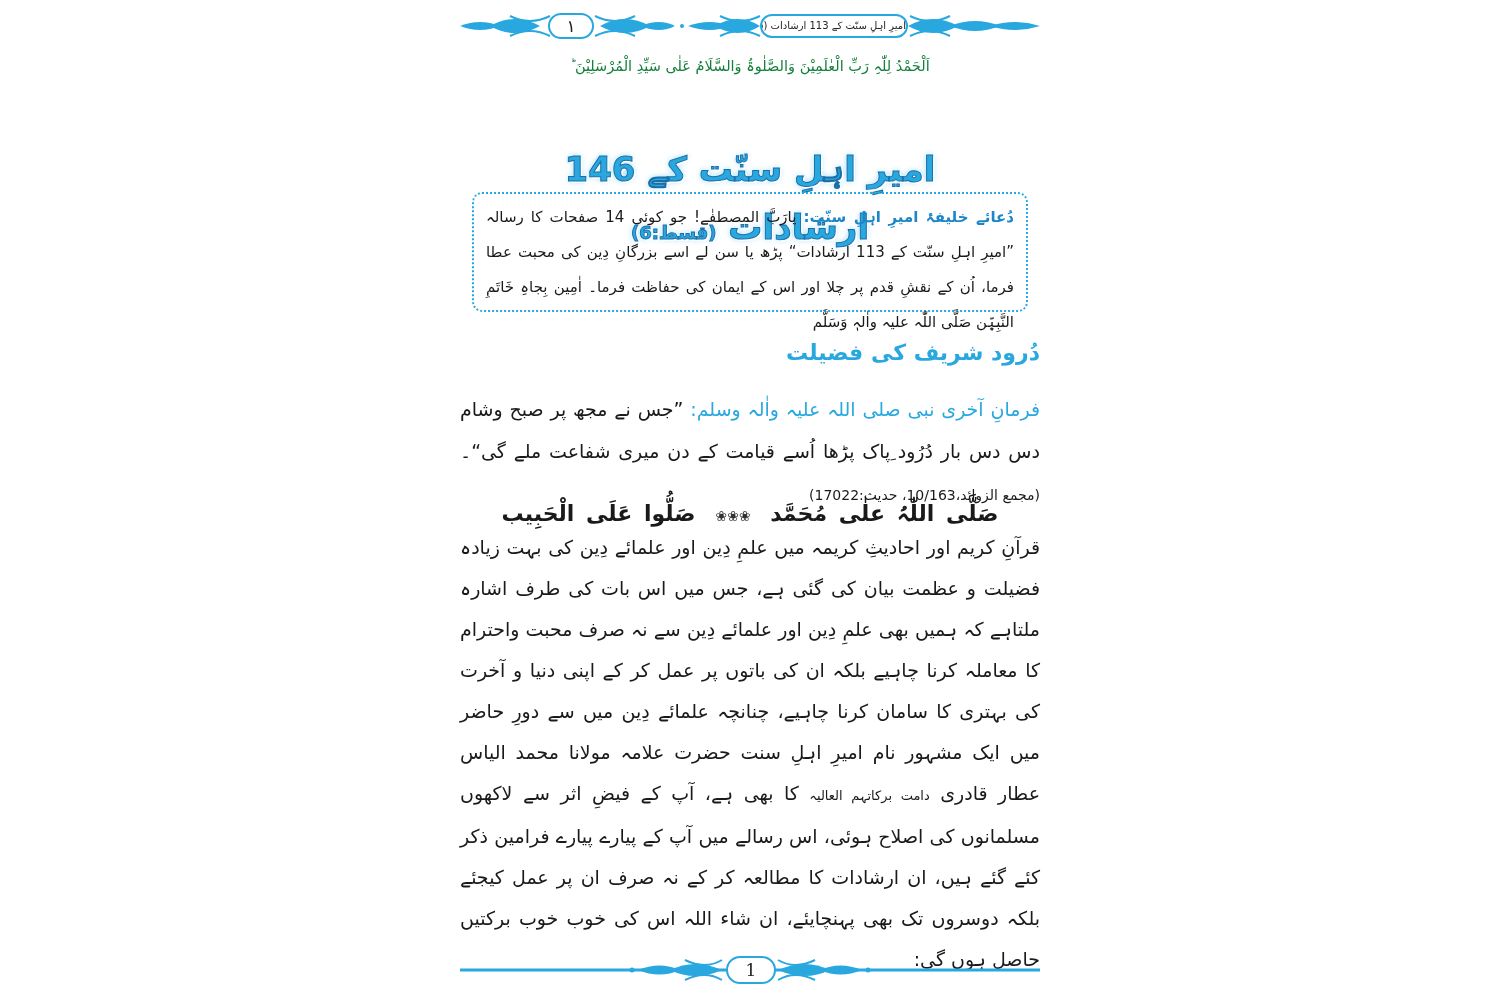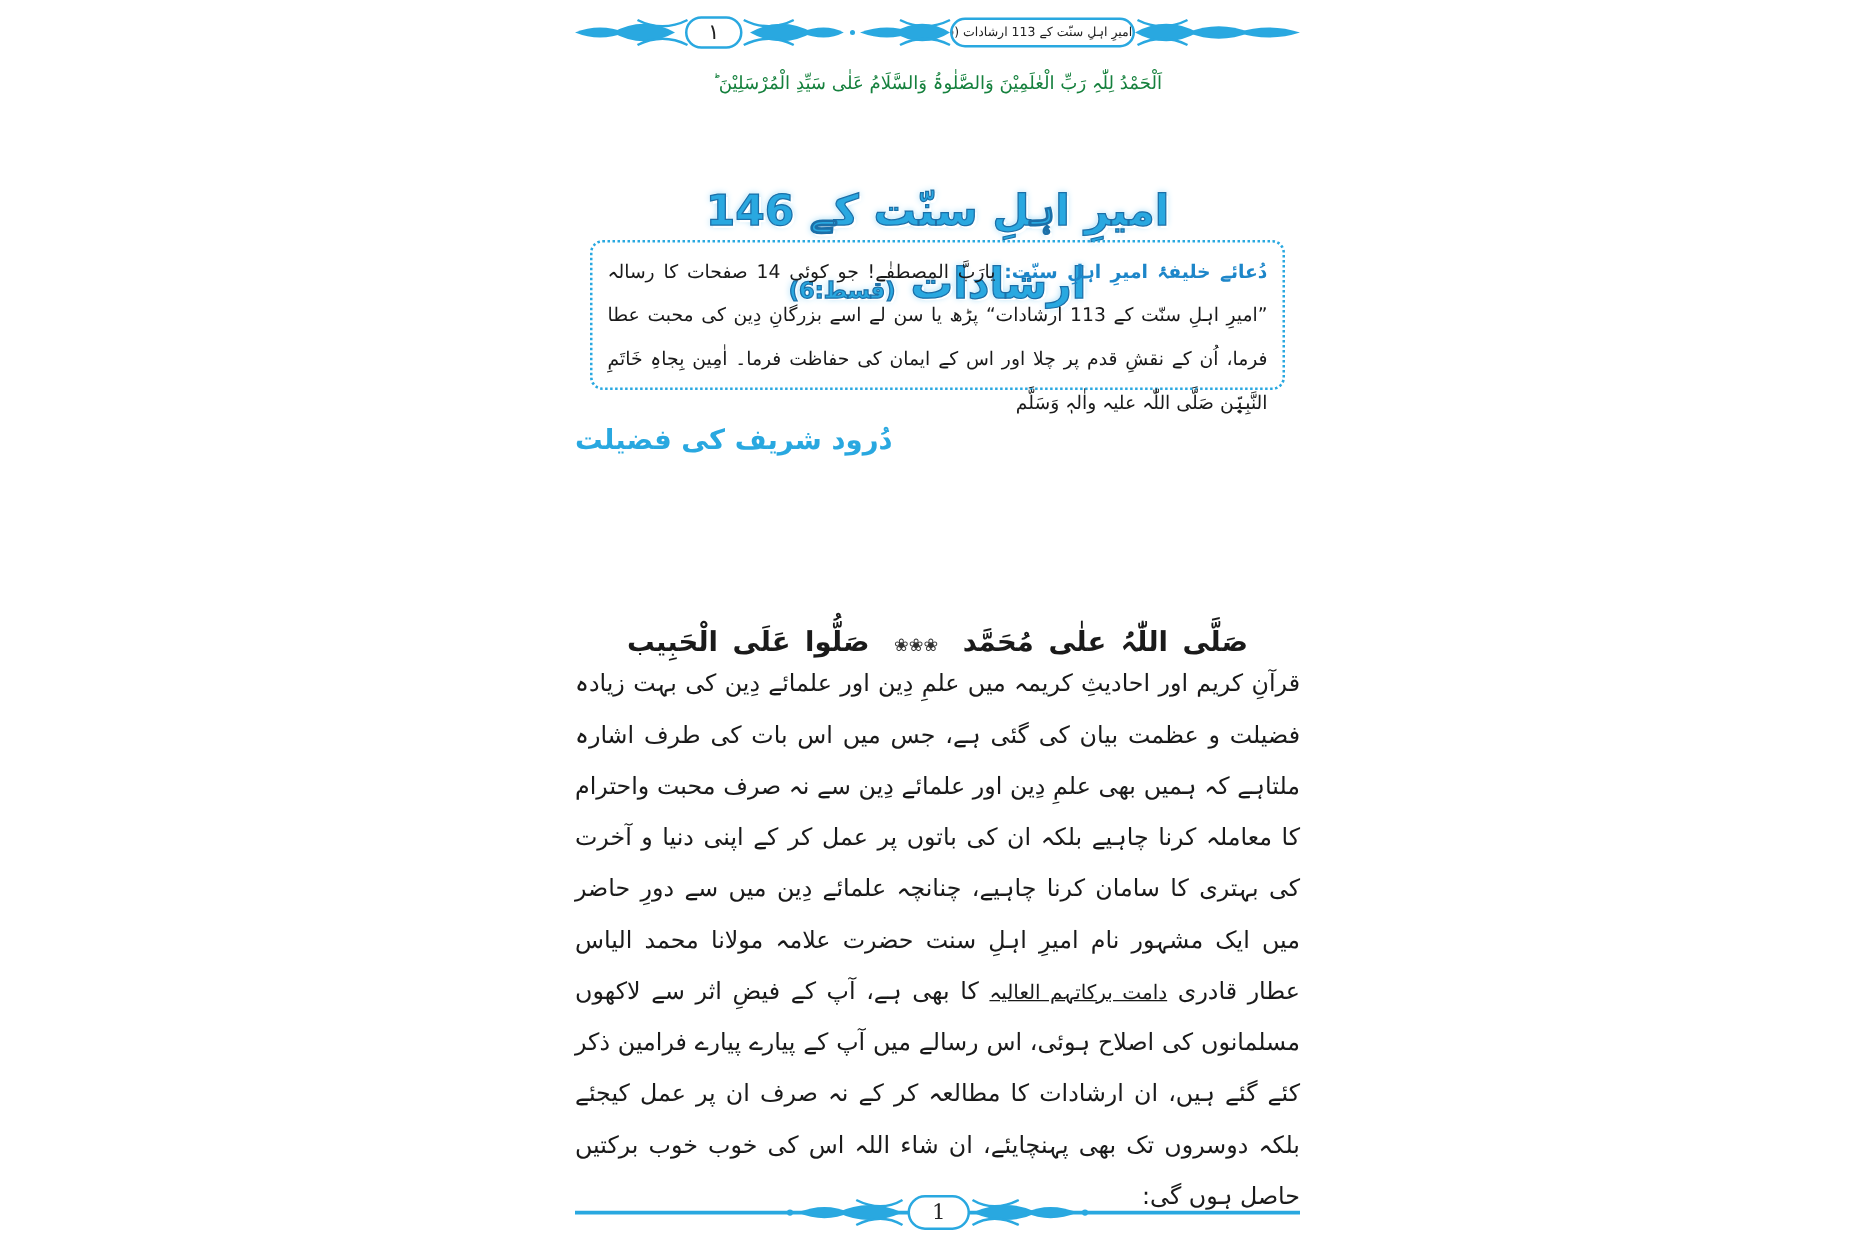--- a/index.html
+++ b/index.html
@@ -37,40 +37,40 @@
     .main-title .part { font-size: 18px; }
 
     .dua-box {
       position: absolute; top: 192px; left: 12px; width: 556px; height: 120px;
       border: 2px dotted #29a8e0; border-radius: 10px; padding: 6px 12px;
       direction: rtl; text-align: justify; font-size: 15px; line-height: 35px; color: #1a1a1a;
     }
     .dua-box .lead { color: #1d86c9; font-weight: bold; }
 
     .section-heading {
-      position: absolute; top: 340px; left: 0; width: 580px; text-align: left;
+      position: absolute; top: 340px; left: 0; width: 580px; text-align: right;
       direction: rtl; font-size: 22px; color: #29a8e0; font-weight: bold;
     }
 
     .body-text {
       position: absolute; left: 0; width: 580px; direction: rtl; text-align: justify;
       text-align-last: right; font-size: 19px; color: #1a1a1a;
     }
     .hadith { top: 388px; line-height: 42px; }
     .hadith .lead { color: #29a8e0; }
     .hadith .ref { font-size: 14px; }
 
     .salawat {
       position: absolute; top: 485px; left: 0; width: 580px; text-align: center;
       direction: rtl; font-size: 22px; color: #1a1a1a; font-weight: bold; word-spacing: 4px; margin-top: 16px;
     }
     .salawat .flower { color: #333; font-size: 14px; margin: 0 8px; }
 
     .paragraph { top: 527px; line-height: 41px; }
-    .paragraph .small { font-size: 16px; text-decoration: underline; }
+    .paragraph .small { font-size: 13px; }
 
     
     .ftr { position: absolute; left: 0; top: 952px; width: 580px; height: 36px; }
     .ftr svg { position: absolute; left: 0; top: 0; }
     .ftr-page-pill {
       position: absolute; left: 266px; top: 4px; width: 50px; height: 28px;
       border: 2px solid #29a8e0; border-radius: 14px; background: #fff;
       font-family: "DejaVu Serif", serif; font-size: 17px; text-align: center; line-height: 24px; color: #222;
     }
   </style>
@@ -115,20 +115,25 @@
     <span class="part">(قسط:6)</span>
   </div>
 
   <div class="dua-box">
     <span class="lead">دُعائے خلیفۂ امیرِ اہلِ سنّت:</span>
     <span>یارَبَّ المصطفٰے! جو کوئی 14 صفحات کا رسالہ ”امیرِ اہلِ سنّت کے 113 ارشادات“ پڑھ یا سن لے اسے بزرگانِ دِین کی محبت عطا فرما، اُن کے نقشِ قدم پر چلا اور اس کے ایمان کی حفاظت فرما۔ اٰمِین بِجاہِ خَاتَمِ النَّبِیّٖن صَلَّی اللّٰہ علیہ واٰلہٖ وَسَلَّم</span>
   </div>
 
   <div class="section-heading">دُرود شریف کی فضیلت</div>
 
+  <div class="body-text hadith">
+    <span class="lead">فرمانِ آخری نبی صلی اللہ علیہ واٰلہ وسلم:</span>
+    <span>”جس نے مجھ پر صبح وشام دس دس بار دُرُود ِپاک پڑھا اُسے قیامت کے دن میری شفاعت ملے گی“۔</span>
+    <span class="ref">(مجمع الزوائد،10/163، حدیث:17022)</span>
+  </div>
 
   <div class="salawat">
     <span>صَلَّی اللّٰہُ علٰی مُحَمَّد</span>
     <span class="flower">❀❀❀</span>
     <span>صَلُّوا عَلَی الْحَبِیب</span>
   </div>
 
   <div class="body-text paragraph">
     <span>قرآنِ کریم اور احادیثِ کریمہ میں علمِ دِین اور علمائے دِین کی بہت زیادہ فضیلت و عظمت بیان کی گئی ہے، جس میں اس بات کی طرف اشارہ ملتاہے کہ ہمیں بھی علمِ دِین اور علمائے دِین سے نہ صرف محبت واحترام کا معاملہ کرنا چاہیے بلکہ ان کی باتوں پر عمل کر کے اپنی دنیا و آخرت کی بہتری کا سامان کرنا چاہیے، چنانچہ علمائے دِین میں سے دورِ حاضر میں ایک مشہور نام امیرِ اہلِ سنت حضرت علامہ مولانا محمد الیاس عطار قادری</span>
     <span class="small">دامت برکاتہم العالیہ</span>

